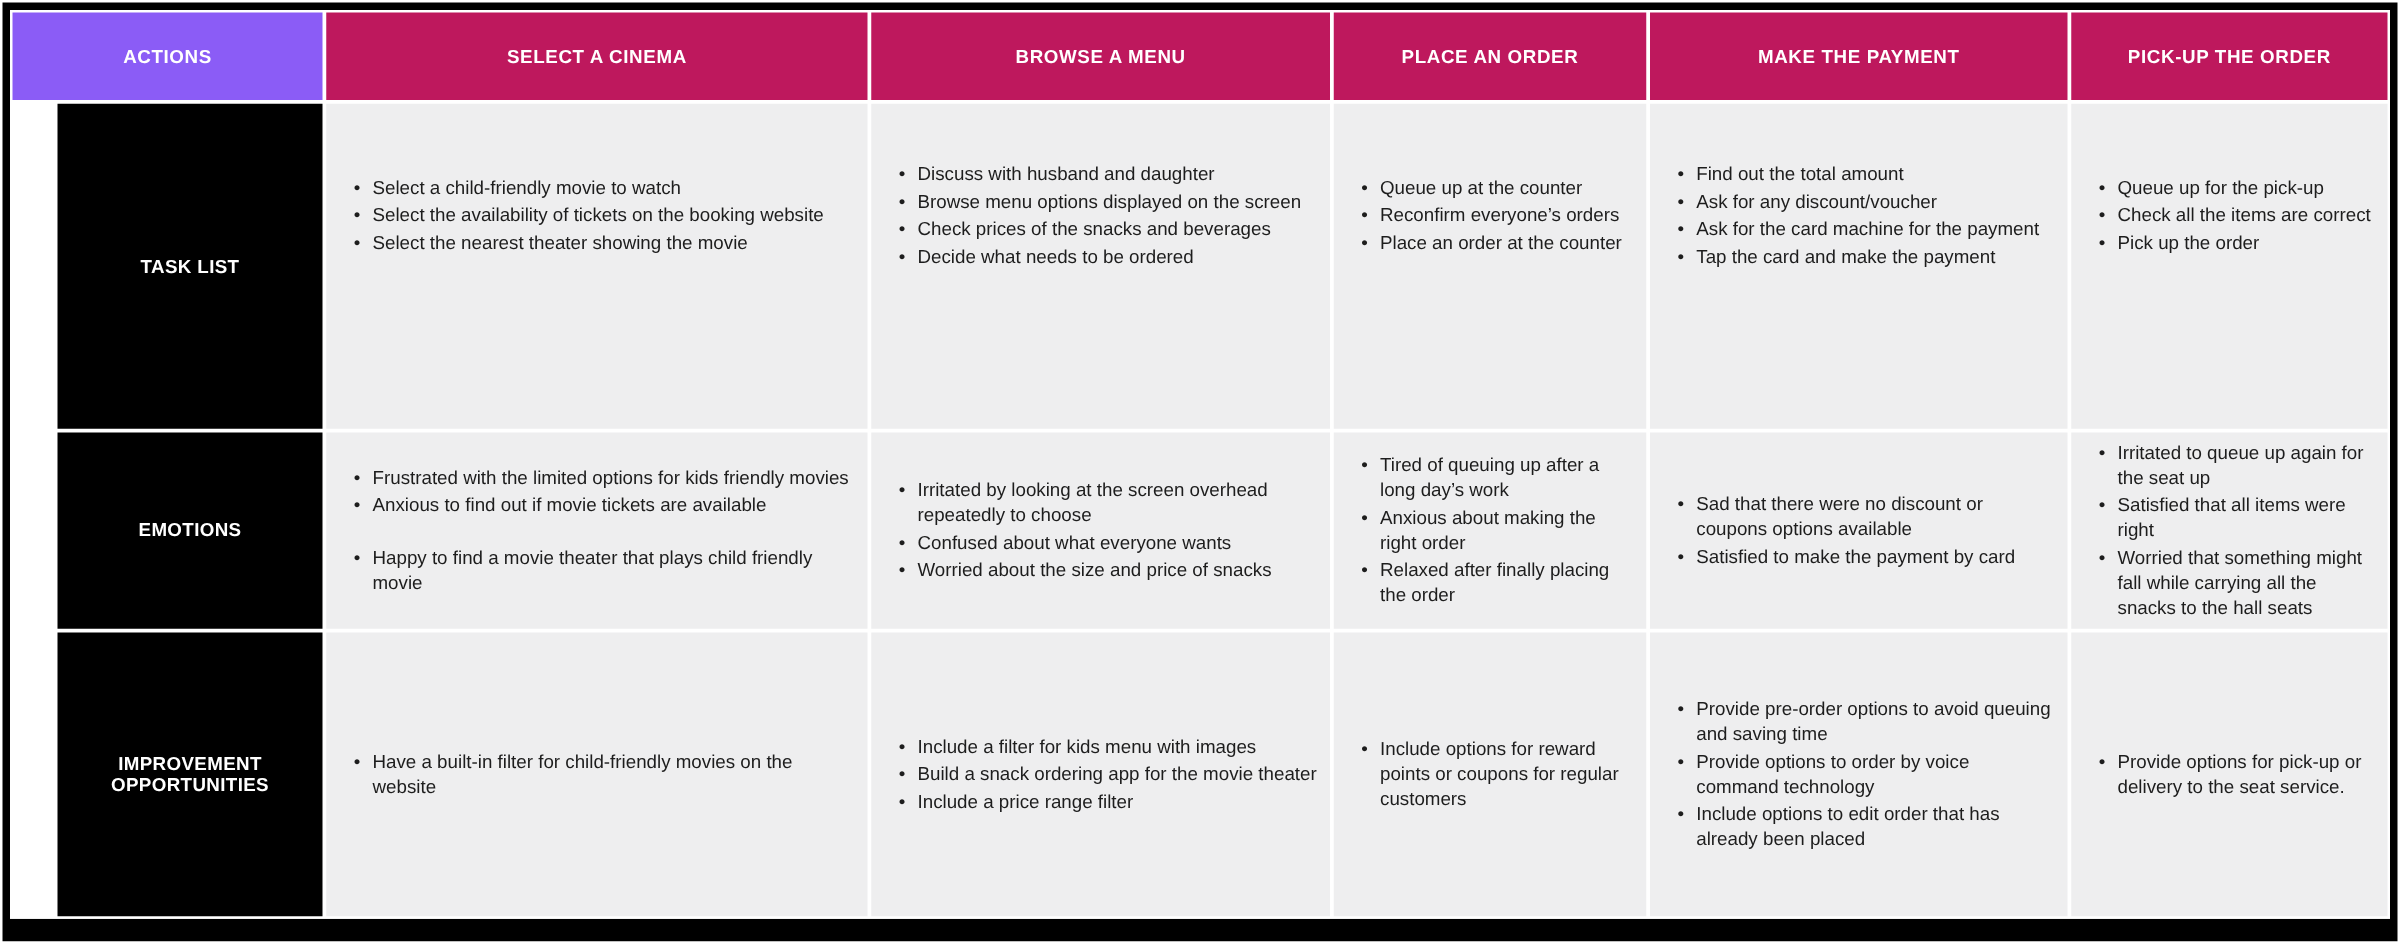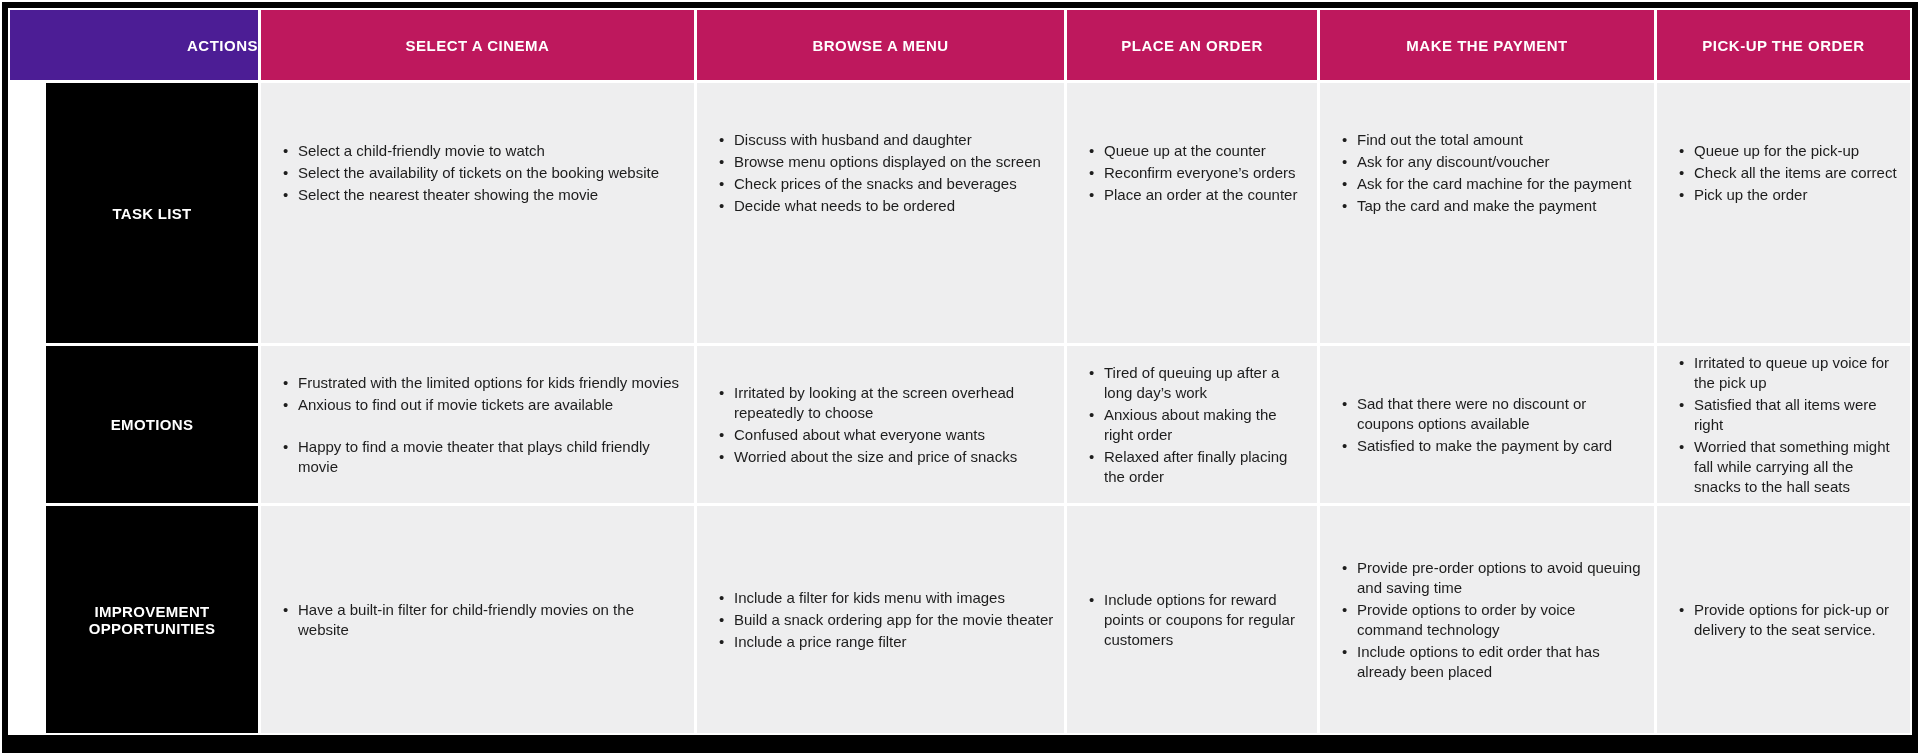--- a/index.html
+++ b/index.html
@@ -43,21 +43,21 @@
   .cell li.spacer{height:18px;margin:0;}
   .cell li.spacer::before{content:"";}
 </style>
 </head>
 <body>
 
 <div class="outer-frame"></div>
 
 <div class="jmap">
 
-  <div class="hcell corner" style="background: #4c1d95; justify-content: flex-end;">
+  <div class="hcell corner" style="background: #8b5cf6;">
     <span>ACTIONS</span>
   </div>
   <div class="hcell">
     <span>SELECT A CINEMA</span>
   </div>
   <div class="hcell">
     <span>BROWSE A MENU</span>
   </div>
   <div class="hcell">
     <span>PLACE AN ORDER</span>
@@ -136,21 +136,21 @@
       </ul>
   </div>
   <div class="cell">
     <ul>
         <li>Sad that there were no discount or coupons options available</li>
         <li>Satisfied to make the payment by card</li>
       </ul>
   </div>
   <div class="cell">
     <ul>
-        <li>Irritated to queue up voice for the pick up</li>
+        <li>Irritated to queue up again for the seat up</li>
         <li>Satisfied that all items were right</li>
         <li>Worried that something might fall while carrying all the snacks to the hall seats</li>
       </ul>
   </div>
 
   <div class="rlabel">
     <span>IMPROVEMENT OPPORTUNITIES</span>
   </div>
   <div class="cell">
     <ul>

